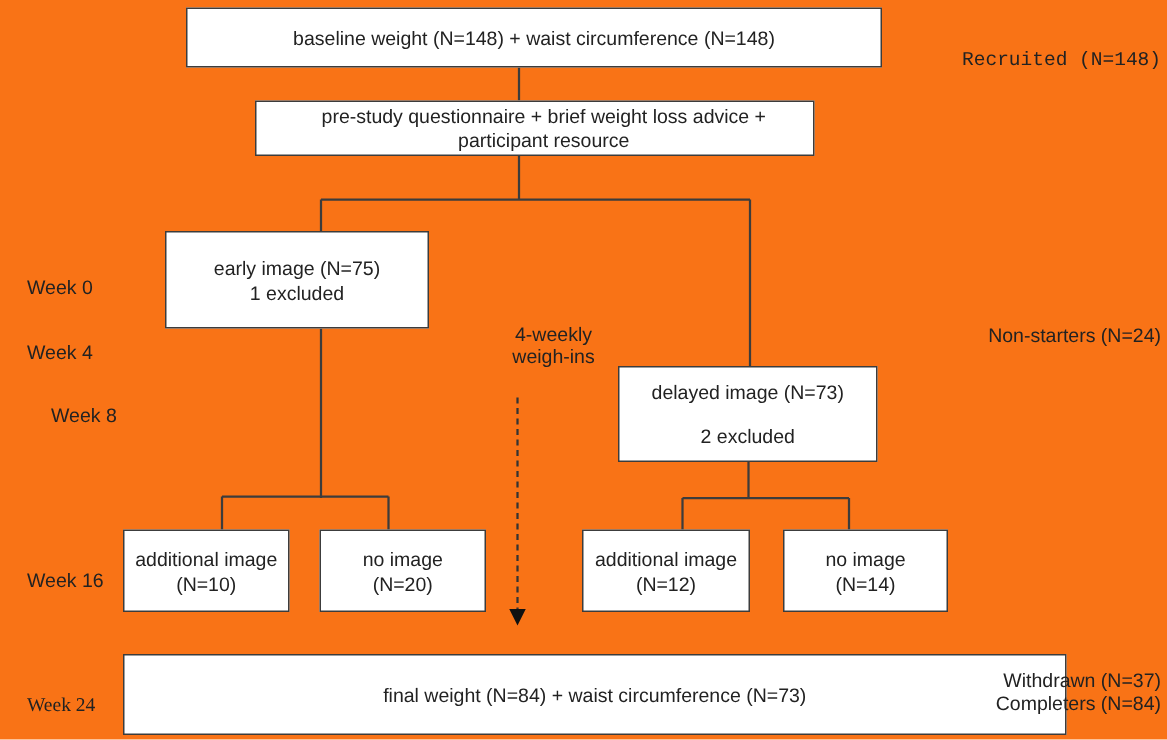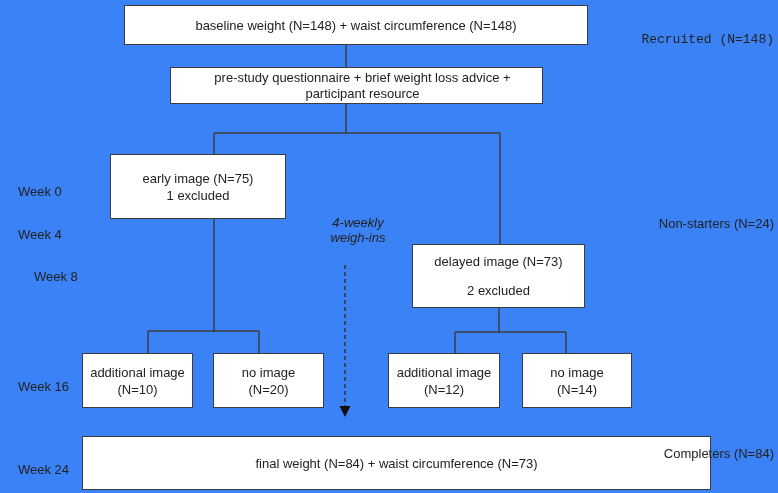--- a/index.html
+++ b/index.html
@@ -4,21 +4,21 @@
 <style>
   html, body {
     margin: 0;
     padding: 0;
     background: #ffffff;
   }
   #diagram {
     position: relative;
     width: 778px;
     height: 493px;
-    background: #3b82f6;
+    background: #f97316;
     font-family: "Liberation Sans", sans-serif;
     color: #222222;
     overflow: hidden;
   }
   #connector-layer {
     position: absolute;
     left: 0;
     top: 0;
     z-index: 1;
   }
@@ -123,26 +123,27 @@
   </div>
 
   <div class="box" style="left:82px; top:436px; width:629px; height:54px;">
     <div>final weight (N=84) + waist circumference (N=73)</div>
   </div>
 
   <div class="label" style="left:18px; top:184px;">Week 0</div>
   <div class="label" style="left:18px; top:227px;">Week 4</div>
   <div class="label" style="left:34px; top:269px;">Week 8</div>
   <div class="label" style="left:18px; top:379px;">Week 16</div>
-  <div class="label" style="left:18px; top:462px;">Week 24</div>
+  <div class="label" style="left:18px; top:462px;font-family:Liberation Serif, serif;">Week 24</div>
 
   <div class="label label--right" style="right:4px; top:32px;font-family:Liberation Mono, monospace;">Recruited (N=148)</div>
   <div class="label label--right" style="right:4px; top:216px;padding-left:36px;">Non-starters (N=24)</div>
   <div class="label label--right" style="right:4px; top:446px;">
+    <div>Withdrawn (N=37)</div>
     <div>Completers (N=84)</div>
   </div>
 
-  <div class="label label--center" style="left:318px; top:215px; width:80px;font-style:italic;">
+  <div class="label label--center" style="left:329px; top:215px; width:80px;">
     <div>4-weekly</div>
     <div>weigh-ins</div>
   </div>
 
 </div>
 
 </body></html>

